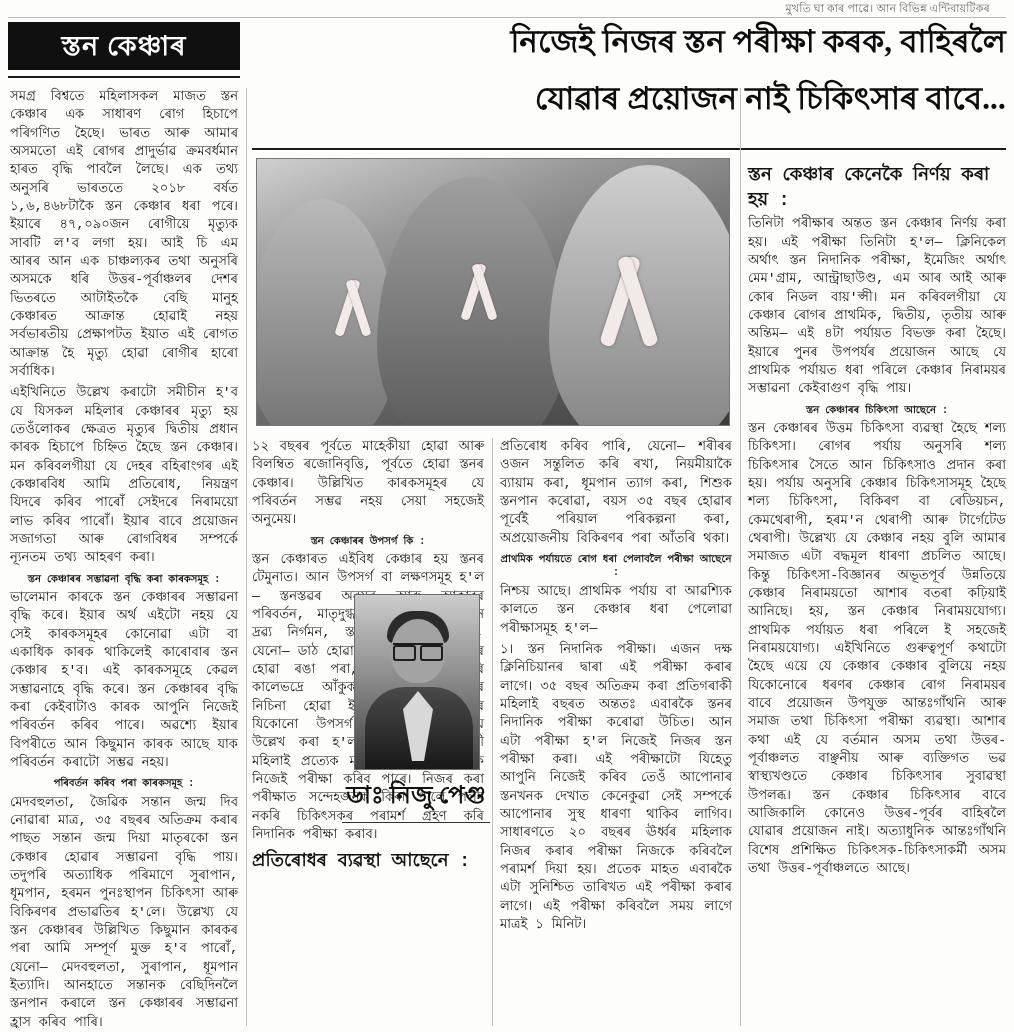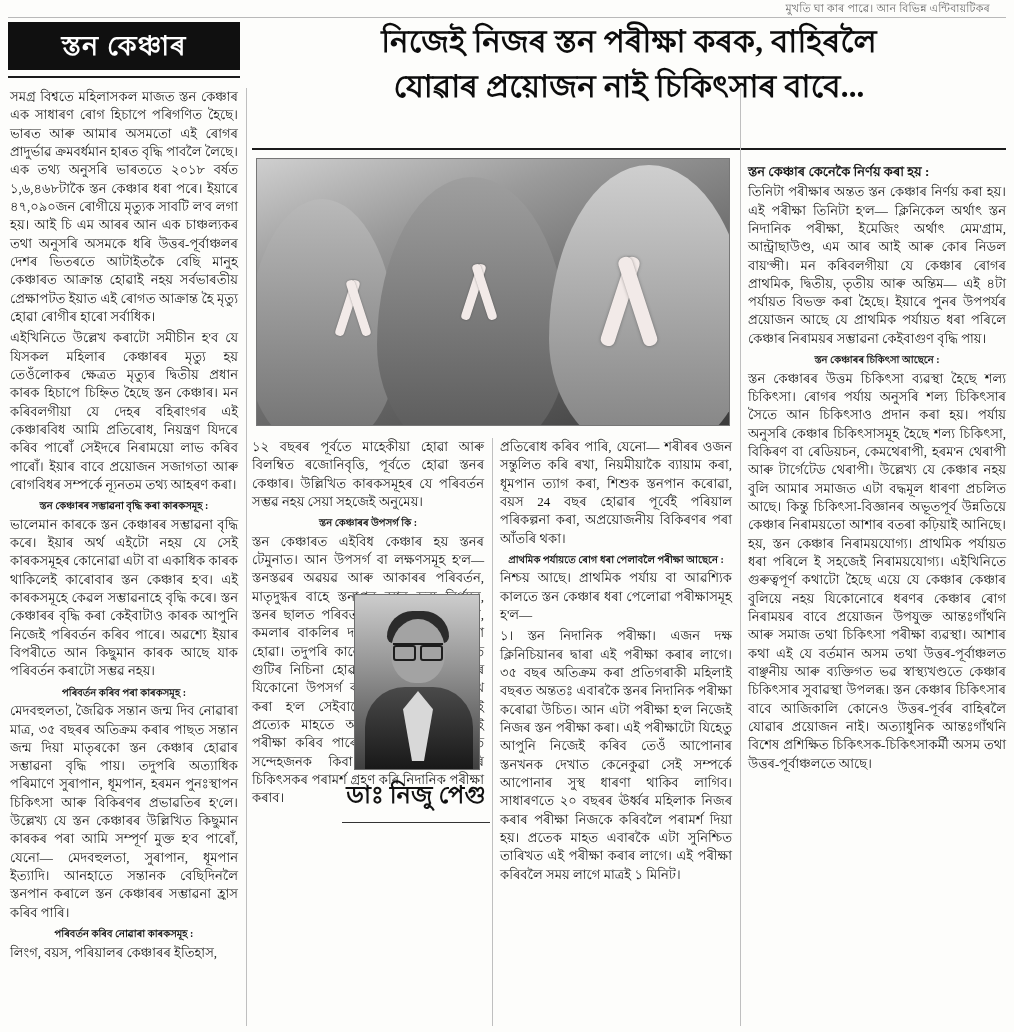--- a/index.html
+++ b/index.html
@@ -61,28 +61,29 @@
     font-size: 27px;
     font-weight: bold;
     font-family: "Liberation Serif", serif;
   }
   .headline {
     position: absolute;
     top: 20px;
     left: 252px;
     width: 754px;
     color: #0c0c0c;
-    text-align: center;
+    text-align: right;
     font-weight: bold;
     font-size: 31px;
     line-height: 1.45;
     letter-spacing: 0.2px;
   }
   .headline .l2 {
     display: block;
+    margin-top: 12px;
   }
   .rule-under-head {
     position: absolute;
     top: 148px;
     left: 252px;
     width: 754px;
     height: 2px;
     background: #1b1b1b;
   }
   .rule-under-masthead {
@@ -95,38 +96,38 @@
   }
 
   
   .col {
     position: absolute;
     box-sizing: border-box;
     text-align: justify;
     font-size: 13.1px;
     line-height: 1.40;
     color: #141414;
-    font-family: Liberation Serif, serif;
+    font-family: Liberation Mono, monospace;
   }
   .col p {
     margin: 0 0 3px 0;
     text-align: justify;
   }
   .subhead {
     font-weight: bold;
     text-align: center;
     margin: 5px 0 3px 0;
     font-size: 10px;
     line-height: 1.35;
   }
   .subhead-left {
     font-weight: bold;
     text-align: left;
     margin: 5px 0 2px 0;
-    font-size: 13px;
+    font-size: 18px;
   }
 
   
   .vrule {
     position: absolute;
     width: 1px;
     background: #bfbfbf;
   }
 
   
@@ -296,36 +297,37 @@
     <div class="subhead">পৰিবৰ্তন কৰিব পৰা কাৰকসমূহ :</div>
     <p>মেদবহুলতা, জৈৱিক সন্তান জন্ম দিব নোৱাৰা মাত্ৰ, ৩৫ বছৰৰ অতিক্ৰম কৰাৰ পাছত সন্তান জন্ম দিয়া মাতৃৰকো স্তন কেঞ্চাৰ হোৱাৰ সম্ভাৱনা বৃদ্ধি পায়। তদুপৰি অত্যাধিক পৰিমাণে সুৰাপান, ধূমপান, হৰমন পুনঃস্থাপন চিকিৎসা আৰু বিকিৰণৰ প্ৰভাৱতিৰ হ'লে। উল্লেখ্য যে স্তন কেঞ্চাৰৰ উল্লিখিত কিছুমান কাৰকৰ পৰা আমি সম্পূৰ্ণ মুক্ত হ'ব পাৰোঁ, যেনো— মেদবহুলতা, সুৰাপান, ধূমপান ইত্যাদি। আনহাতে সন্তানক বেছিদিনলৈ স্তনপান কৰালে স্তন কেঞ্চাৰৰ সম্ভাৱনা হ্ৰাস কৰিব পাৰি।</p>
     <div class="subhead">পৰিবৰ্তন কৰিব নোৱাৰা কাৰকসমূহ :</div>
     <p>লিংগ, বয়স, পৰিয়ালৰ কেঞ্চাৰৰ ইতিহাস,</p>
   </div>
 
   <div class="col" id="col2a">
     <p>১২ বছৰৰ পূৰ্বতে মাহেকীয়া হোৱা আৰু বিলম্বিত ৰজোনিবৃত্তি, পূৰ্বতে হোৱা স্তনৰ কেঞ্চাৰ। উল্লিখিত কাৰকসমূহৰ যে পৰিবৰ্তন সম্ভৱ নহয় সেয়া সহজেই অনুমেয়।</p>
     <div class="subhead">স্তন কেঞ্চাৰৰ উপসৰ্গ কি :</div>
     <p>স্তন কেঞ্চাৰত এইবিধ কেঞ্চাৰ হয় স্তনৰ টেমুনাত। আন উপসৰ্গ বা লক্ষণসমূহ হ'ল— স্তনস্তৱৰ অৱয়ৱ আৰু আকাৰৰ পৰিবৰ্তন, মাতৃদুগ্ধৰ বাহে স্তনাগ্ৰৰ আন দ্ৰৱ্য নিৰ্গমন, স্তনৰ ছালত পৰিবৰ্তন, যেনো— ডাঠ হোৱা, কমলাৰ বাকলিৰ দৰে হোৱা ৰঙা পৰা, ঘা হোৱা। তদুপৰি কালেভদ্ৰে আঁকুকলাৰ ব'ন'ত গুটিৰ নিচিনা হোৱা ইত্যাদি। স্তন কেঞ্চাৰৰ যিকোনো উপসৰ্গ বা লক্ষণৰ বিষয়ে উল্লেখ কৰা হ'ল সেইবাবে প্ৰতিগৰাকী মহিলাই প্ৰত্যেক মাহতে অন্ততঃ এবাৰকৈ নিজেই পৰীক্ষা কৰিব পাৰে। নিজৰ কৰা পৰীক্ষাত সন্দেহজনক কিবা পালে পলম নকৰি চিকিৎসকৰ পৰামৰ্শ গ্ৰহণ কৰি নিদানিক পৰীক্ষা কৰাব।</p>
+    <div class="subhead-left">প্ৰতিৰোধৰ ব্যৱস্থা আছেনে :</div>
   </div>
 
   <div class="portrait">
     <div class="hair"></div>
     <div class="head"></div>
     <div class="glasses"></div>
     <div class="body"></div>
     <div class="shirt"></div>
   </div>
   <div class="doctor-caption">
     <span>ডাঃ নিজু পেগু</span>
     <span class="underline"></span>
   </div>
 
   <div class="col" id="col2b">
-    <p>প্ৰতিৰোধ কৰিব পাৰি, যেনো— শৰীৰৰ ওজন সন্তুলিত কৰি ৰখা, নিয়মীয়াকৈ ব্যায়াম কৰা, ধূমপান ত্যাগ কৰা, শিশুক স্তনপান কৰোৱা, বয়স 24 বছৰ হোৱাৰ পূৰ্বেই পৰিয়াল পৰিকল্পনা কৰা, অপ্ৰয়োজনীয় বিকিৰণৰ পৰা আঁতৰি থকা।</p>
+    <p>প্ৰতিৰোধ কৰিব পাৰি, যেনো— শৰীৰৰ ওজন সন্তুলিত কৰি ৰখা, নিয়মীয়াকৈ ব্যায়াম কৰা, ধূমপান ত্যাগ কৰা, শিশুক স্তনপান কৰোৱা, বয়স ৩৫ বছৰ হোৱাৰ পূৰ্বেই পৰিয়াল পৰিকল্পনা কৰা, অপ্ৰয়োজনীয় বিকিৰণৰ পৰা আঁতৰি থকা।</p>
     <div class="subhead">প্ৰাথমিক পৰ্যায়তে ৰোগ ধৰা পেলাবলৈ পৰীক্ষা আছেনে :</div>
     <p>নিশ্চয় আছে। প্ৰাথমিক পৰ্যায় বা আৱশ্যিক কালতে স্তন কেঞ্চাৰ ধৰা পেলোৱা পৰীক্ষাসমূহ হ'ল—</p>
     <p>১। স্তন নিদানিক পৰীক্ষা। এজন দক্ষ ক্লিনিচিয়ানৰ দ্বাৰা এই পৰীক্ষা কৰাৰ লাগে। ৩৫ বছৰ অতিক্ৰম কৰা প্ৰতিগৰাকী মহিলাই বছৰত অন্ততঃ এবাৰকৈ স্তনৰ নিদানিক পৰীক্ষা কৰোৱা উচিত। আন এটা পৰীক্ষা হ'ল নিজেই নিজৰ স্তন পৰীক্ষা কৰা। এই পৰীক্ষাটো যিহেতু আপুনি নিজেই কৰিব তেওঁ আপোনাৰ স্তনখনক দেখাত কেনেকুৱা সেই সম্পৰ্কে আপোনাৰ সুস্থ ধাৰণা থাকিব লাগিব। সাধাৰণতে ২০ বছৰৰ ঊৰ্ধ্বৰ মহিলাক নিজৰ কৰাৰ পৰীক্ষা নিজকে কৰিবলৈ পৰামৰ্শ দিয়া হয়। প্ৰতেক মাহত এবাৰকৈ এটা সুনিশ্চিত তাৰিখত এই পৰীক্ষা কৰাৰ লাগে। এই পৰীক্ষা কৰিবলৈ সময় লাগে মাত্ৰই ১ মিনিট।</p>
   </div>
 
   <div class="col" id="col3">
     <div class="subhead-left">স্তন কেঞ্চাৰ কেনেকৈ নিৰ্ণয় কৰা হয় :</div>
     <p>তিনিটা পৰীক্ষাৰ অন্তত স্তন কেঞ্চাৰ নিৰ্ণয় কৰা হয়। এই পৰীক্ষা তিনিটা হ'ল— ক্লিনিকেল অৰ্থাৎ স্তন নিদানিক পৰীক্ষা, ইমেজিং অৰ্থাৎ মেম'গ্ৰাম, আন্ট্ৰাছাউণ্ড, এম আৰ আই আৰু কোৰ নিডল বায়'প্সী। মন কৰিবলগীয়া যে কেঞ্চাৰ ৰোগৰ প্ৰাথমিক, দ্বিতীয়, তৃতীয় আৰু অন্তিম— এই ৪টা পৰ্যায়ত বিভক্ত কৰা হৈছে। ইয়াৰে পুনৰ উপপৰ্যৰ প্ৰয়োজন আছে যে প্ৰাথমিক পৰ্যায়ত ধৰা পৰিলে কেঞ্চাৰ নিৰাময়ৰ সম্ভাৱনা কেইবাগুণ বৃদ্ধি পায়।</p>
     <div class="subhead">স্তন কেঞ্চাৰৰ চিকিৎসা আছেনে :</div>
     <p>স্তন কেঞ্চাৰৰ উত্তম চিকিৎসা ব্যৱস্থা হৈছে শল্য চিকিৎসা। ৰোগৰ পৰ্যায় অনুসৰি শল্য চিকিৎসাৰ সৈতে আন চিকিৎসাও প্ৰদান কৰা হয়। পৰ্যায় অনুসৰি কেঞ্চাৰ চিকিৎসাসমূহ হৈছে শল্য চিকিৎসা, বিকিৰণ বা ৰেডিয়চন, কেমথেৰাপী, হৰম'ন থেৰাপী আৰু টাৰ্গেটেড থেৰাপী। উল্লেখ্য যে কেঞ্চাৰ নহয় বুলি আমাৰ সমাজত এটা বদ্ধমূল ধাৰণা প্ৰচলিত আছে। কিন্তু চিকিৎসা-বিজ্ঞানৰ অভূতপূৰ্ব উন্নতিয়ে কেঞ্চাৰ নিৰাময়তো আশাৰ বতৰা কঢ়িয়াই আনিছে। হয়, স্তন কেঞ্চাৰ নিৰাময়যোগ্য। প্ৰাথমিক পৰ্যায়ত ধৰা পৰিলে ই সহজেই নিৰাময়যোগ্য। এইখিনিতে গুৰুত্বপূৰ্ণ কথাটো হৈছে এয়ে যে কেঞ্চাৰ কেঞ্চাৰ বুলিয়ে নহয় যিকোনোৰে ধৰণৰ কেঞ্চাৰ ৰোগ নিৰাময়ৰ বাবে প্ৰয়োজন উপযুক্ত আন্তঃগাঁথনি আৰু সমাজ তথা চিকিৎসা পৰীক্ষা ব্যৱস্থা। আশাৰ কথা এই যে বৰ্তমান অসম তথা উত্তৰ-পূৰ্বাঞ্চলত বাঞ্ছনীয় আৰু ব্যক্তিগত ভৱ স্বাস্থ্যখণ্ডতে কেঞ্চাৰ চিকিৎসাৰ সুবাৱস্থা উপলব্ধ। স্তন কেঞ্চাৰ চিকিৎসাৰ বাবে আজিকালি কোনেও উত্তৰ-পূৰ্বৰ বাহিৰলৈ যোৱাৰ প্ৰয়োজন নাই। অত্যাধুনিক আন্তঃগাঁথনি বিশেষ প্ৰশিক্ষিত চিকিৎসক-চিকিৎসাকৰ্মী অসম তথা উত্তৰ-পূৰ্বাঞ্চলতে আছে।</p>

